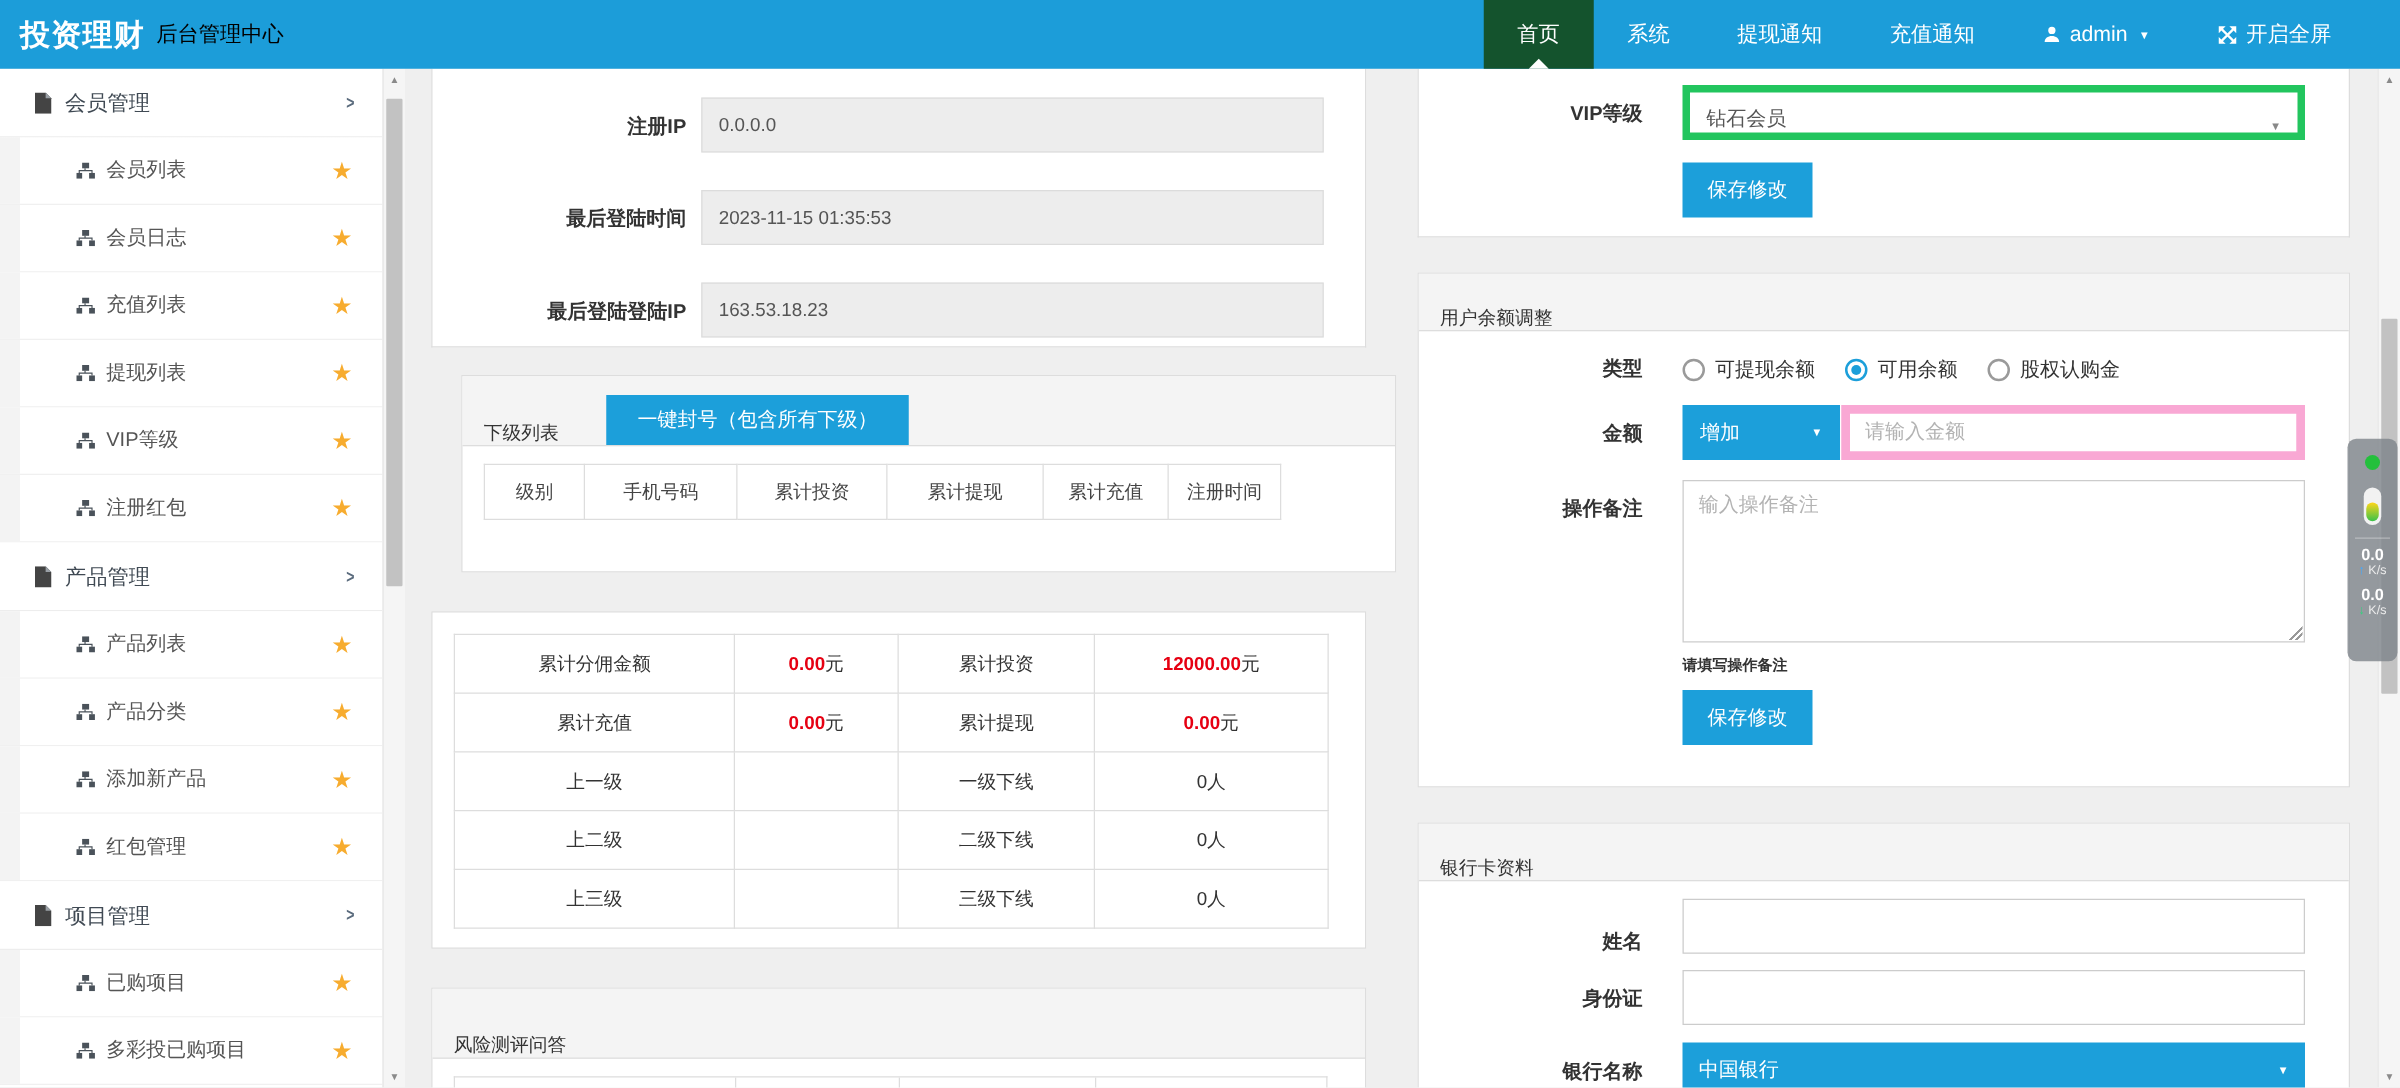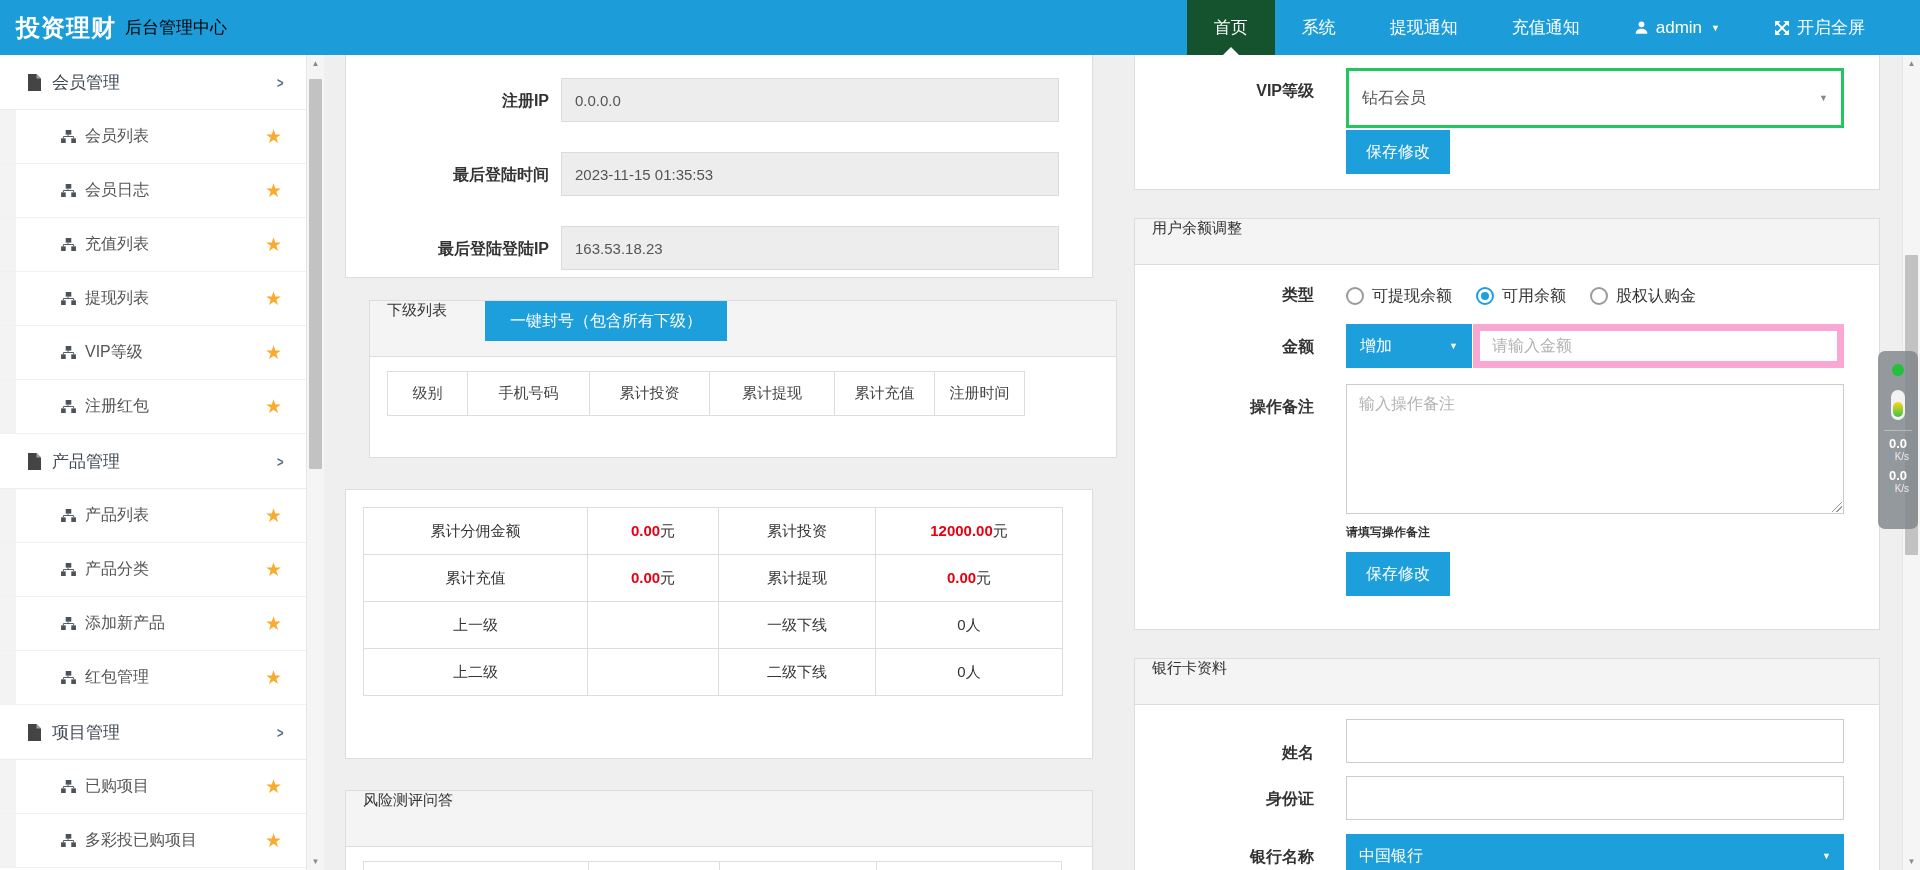--- a/index.html
+++ b/index.html
@@ -33,21 +33,21 @@
 
   
   .sb{position:absolute;top:55px;width:18px;height:815px;background:#f5f5f5;border-left:1px solid #e6e6e6;z-index:15;}
   .sb .sb-up,.sb .sb-down{position:absolute;left:0;width:17px;height:17px;display:flex;align-items:center;justify-content:center;color:#8a8a8a;font-size:8px;}
   .sb .sb-up{top:0;} .sb .sb-down{bottom:0;}
   .sb-thumb{position:absolute;left:2px;width:13px;background:#c2c2c2;border-radius:1px;}
 
   
   .panel{position:absolute;background:#fff;border:1px solid #ddd;border-top:none;}
   .panel.with-top{border-top:1px solid #ddd;}
-  .phead{height:56px;background:#f4f4f4;border-bottom:1px solid #ddd;display:flex;align-items:flex-start;padding:0 17px;font-size:15px;color:#333;}
+  .phead{height:56px;background:#f4f4f4;border-bottom:1px solid #ddd;display:flex;align-items:flex-end;padding:0 17px;font-size:15px;color:#333;}
   .flabel{position:absolute;text-align:right;font-weight:bold;color:#333;font-size:16px;}
 
   
   .ro-input{position:absolute;left:215px;width:498px;height:44px;background:#ededed;border:1px solid #dcdcdc;color:#555;font-size:15px;padding:0 13px;font-family:inherit;}
 
   
   .ban-btn{margin-left:38px;background:#1c9fda;color:#fff;font-size:16px;height:40px;padding:0 25px;border:none;cursor:pointer;font-family:inherit;}
   .sub-table{position:absolute;left:17px;top:70px;border-collapse:collapse;}
   .sub-table th{border:1px solid #ddd;height:44px;font-weight:400;color:#444;font-size:15px;text-align:center;background:#fff;}
 
@@ -55,21 +55,21 @@
   .stats-table{position:absolute;left:17px;top:17px;border-collapse:collapse;}
   .stats-table td{border:1px solid #ddd;height:47px;text-align:center;font-size:15px;color:#333;}
   .money{color:#e60012;font-weight:bold;}
   .unit{color:#333;}
 
   
   .risk-table{position:absolute;left:17px;top:70px;width:699px;height:24px;border:1px solid #ddd;border-bottom:none;background:#fff;}
   .risk-v{position:absolute;top:0;width:1px;height:24px;background:#ddd;}
 
   
-  .select-white{position:absolute;left:211px;width:498px;height:60px;background:#fff;border:3px solid #22c55e;color:#555;font-size:16px;display:flex;align-items:center;justify-content:space-between;padding:0 13px;cursor:pointer;}
+  .select-white{position:absolute;left:211px;width:498px;height:44px;background:#fff;border:6px solid #22c55e;color:#555;font-size:16px;display:flex;align-items:flex-end;justify-content:space-between;padding:0 13px;cursor:pointer;}
   .select-white .caret{color:#888;font-size:9px;}
   .select-blue{position:absolute;left:211px;width:498px;height:44px;background:#1c9fda;color:#fff;font-size:16px;display:flex;align-items:center;justify-content:space-between;padding:0 13px;cursor:pointer;}
   .select-blue .caret{color:#fff;font-size:9px;}
   .save-btn{position:absolute;left:211px;background:#1c9fda;color:#fff;border:none;font-size:16px;height:44px;padding:0 20px;cursor:pointer;font-family:inherit;}
 
   .radio-row{position:absolute;left:211px;display:flex;align-items:center;height:30px;font-family:Liberation Mono, monospace;}
   .radio{display:inline-flex;align-items:center;margin-right:24px;font-size:16px;color:#333;cursor:pointer;}
   .rdot{width:18px;height:18px;border-radius:50%;border:2px solid #9a9a9a;background:#fff;margin-right:8px;position:relative;}
   .radio.checked .rdot{border-color:#1c9fda;}
   .radio.checked .rdot::after{content:"";position:absolute;left:3px;top:3px;width:8px;height:8px;border-radius:50%;background:#1c9fda;}
@@ -386,20 +386,26 @@
       <td></td>
       <td>一级下线</td>
       <td><span>0</span><span class="unit">人</span></td>
     </tr>
     <tr>
       <td>上二级</td>
       <td></td>
       <td>二级下线</td>
       <td><span>0</span><span class="unit">人</span></td>
     </tr>
+    <tr>
+      <td>上三级</td>
+      <td></td>
+      <td>三级下线</td>
+      <td><span>0</span><span class="unit">人</span></td>
+    </tr>
   </tbody>
     </table>
 </div>
 
 <div class="panel with-top" style="left:345px;top:790px;width:748px;height:82px;">
   <div class="phead">
     <span>风险测评问答</span>
   </div>
   <div class="risk-table">
     <div class="risk-v" style="left:224px;"></div>

